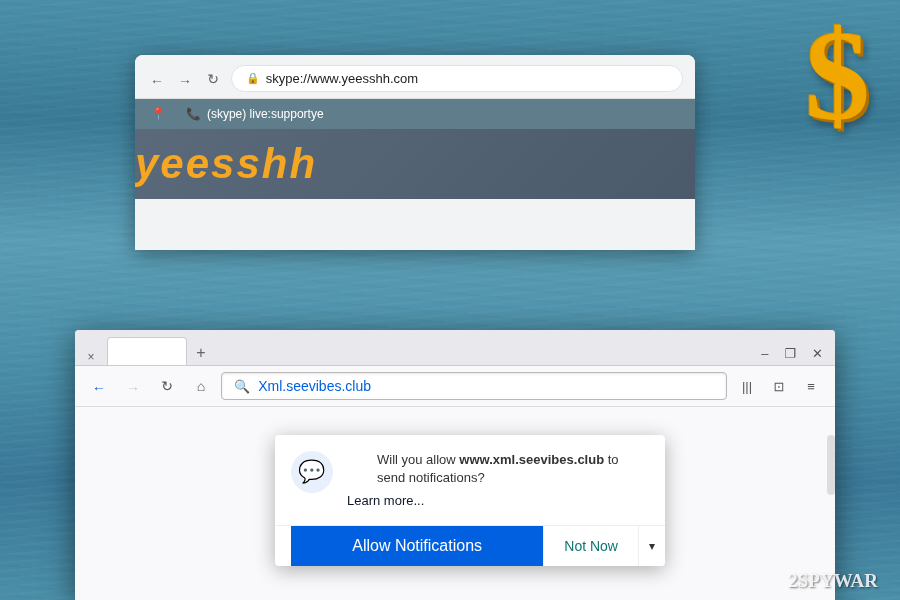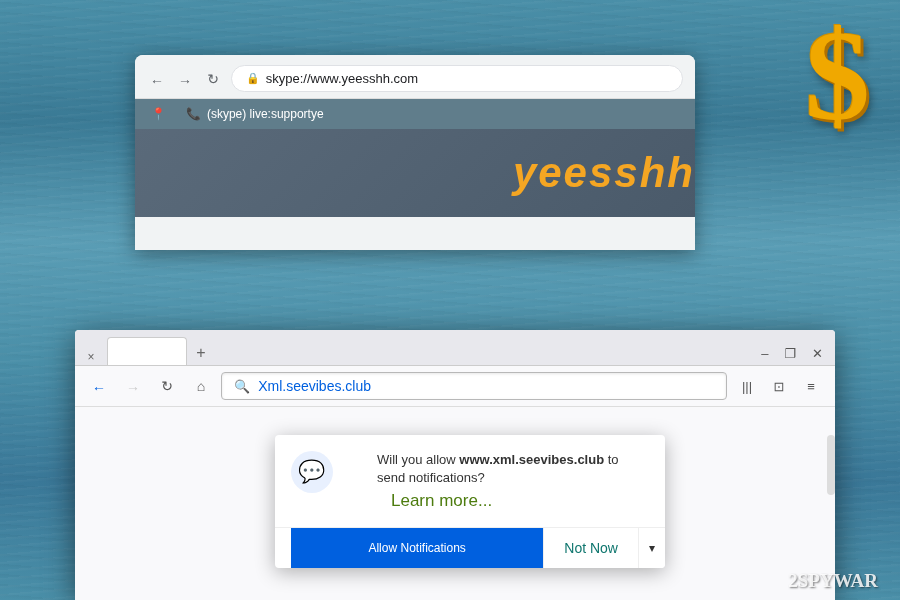--- a/index.html
+++ b/index.html
@@ -140,24 +140,24 @@
     }
 
     .chrome-site-bar .info-item {
       display: flex;
       align-items: center;
       gap: 6px;
     }
 
     .yeesshh-banner {
       background: linear-gradient(135deg, #5a6a7a 0%, #4a5a6a 100%);
-      height: 88px;
-      display: flex;
-      align-items: center;
-      justify-content: flex-end;
+      height: 70px;
+      display: flex;
+      align-items: center;
+      justify-content: flex-start;
     }
 
     .yeesshh-text {
       font-size: 42px;
       font-weight: bold;
       color: #f5a623;
       letter-spacing: 2px;
       font-style: italic;
     }
 
@@ -347,39 +347,38 @@
       line-height: 1.4;
       margin-bottom: 4px;
       margin-left: 30px;
     }
 
     .popup-text p strong {
       font-weight: bold;
     }
 
     .popup-learn-more {
-      color: #4d7c0f;
-      font-size: 17px;
+      color: #0f172a;
+      font-size: 13px;
       text-decoration: none;
       cursor: pointer;
-      margin-left: 44px;
     }
 
     .popup-buttons {
       display: flex;
       border-top: 1px solid #eee;
     }
 
     .btn-allow {
       flex: 1;
       background: #0060df;
       color: white;
       border: none;
       padding: 4px 20px;
-      font-size: 12px;
+      font-size: 16px;
       cursor: pointer;
       font-weight: 500;
       text-align: center;
       margin-left: 16px;
     }
 
     .btn-not-now {
       background: white;
       color: #0f766e;
       border: none;

